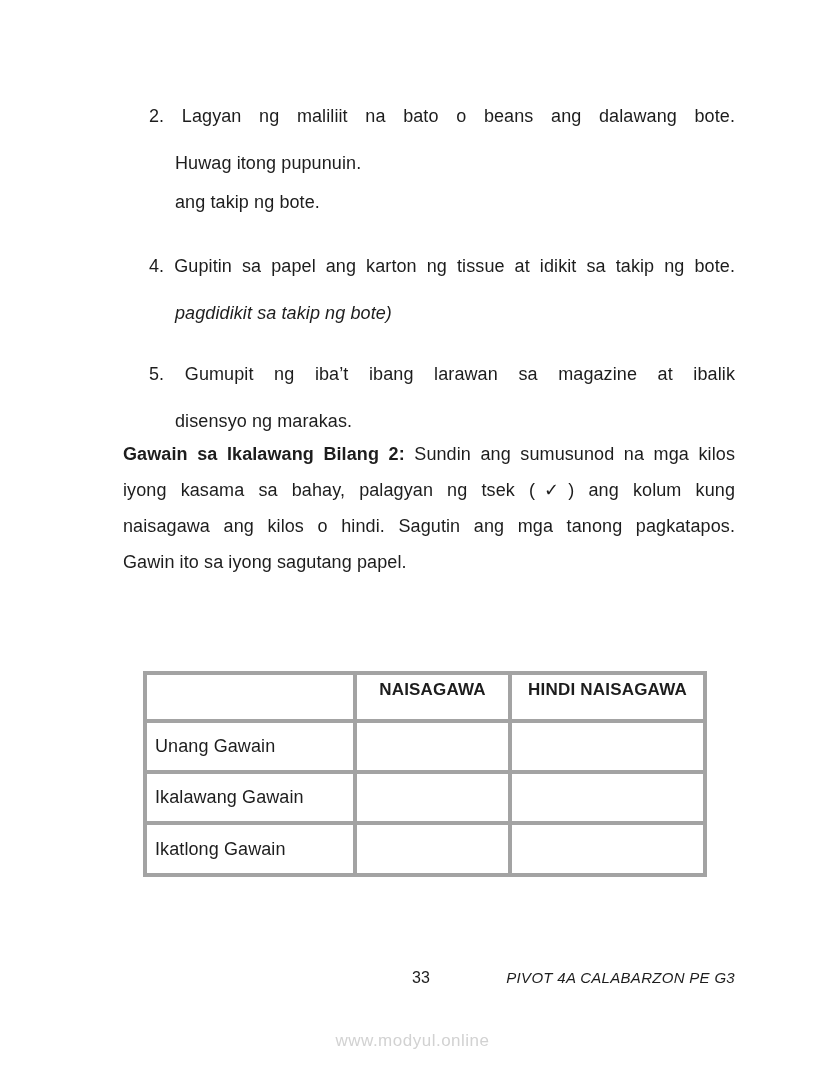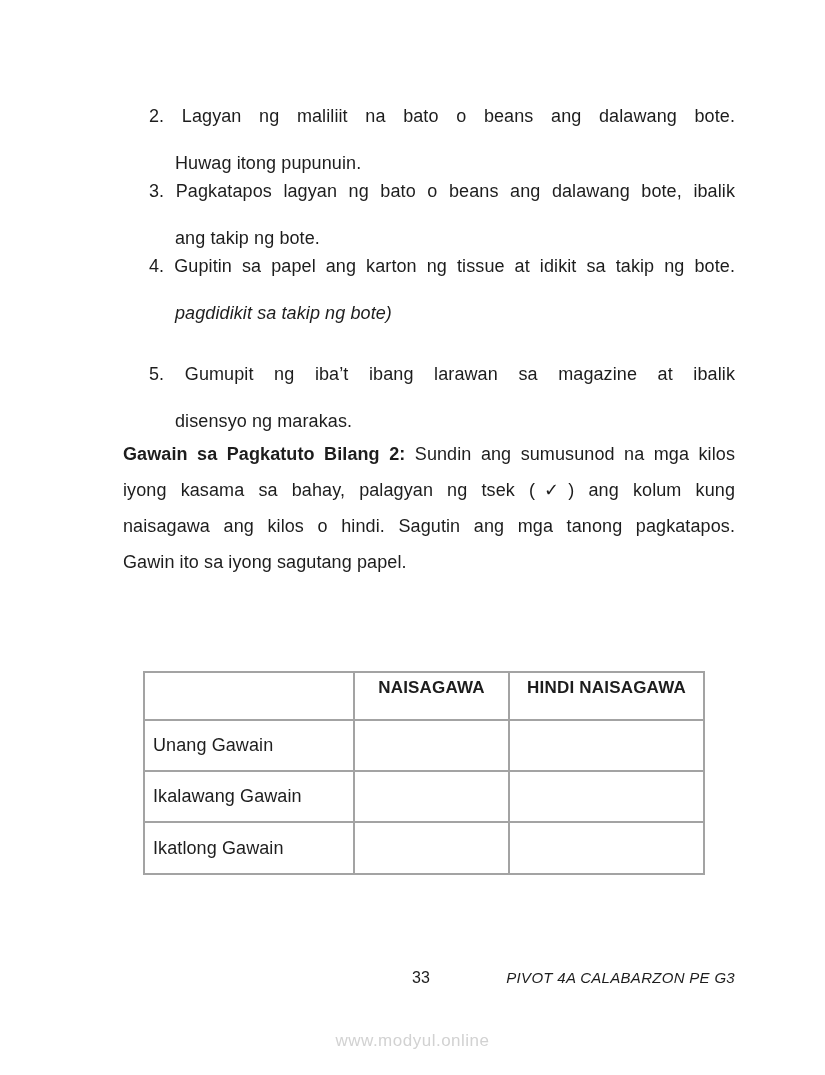--- a/index.html
+++ b/index.html
@@ -25,21 +25,21 @@
   #activity { left:123px; width:612px; right:auto; }
   #activity .ln { width:612px; }
 
   
   table.checklist {
     position:absolute; top:671px; left:143px;
     border-collapse:collapse;
     table-layout:fixed;
   }
   table.checklist td, table.checklist th {
-    border:2px solid #a3a3a3;
+    border:4px solid #a3a3a3;
     margin:0; overflow:hidden;
   }
   .col-label { width:210px; }
   .col-a { width:155px; }
   .col-b { width:195px; }
   tr.hdr { height:48px; }
   tr.hdr th {
     font-size:17px; font-weight:700;
     text-align:center; vertical-align:top;
     padding-top:5px; letter-spacing:0.2px;
@@ -76,24 +76,20 @@
 
   <div class="block" id="item2" style="top:98px">
     <div class="ln li-first j">
       <span>2.</span>
       <span>Lagyan ng maliliit na bato o beans ang dalawang bote.</span>
     </div>
     <div class="ln li-rest">Huwag itong pupunuin.</div>
   </div>
 
   <div class="block" id="item3" style="top:173px">
-    <div class="ln li-first j">
-      <span>3.</span>
-      <span>Pagkatapos lagyan ng bato o beans ang dalawang bote, ibalik</span>
-    </div>
     <div class="ln li-rest">ang takip ng bote.</div>
   </div>
 
   <div class="block" id="item4" style="top:248px">
     <div class="ln li-first j">
       <span>4.</span>
       <span>Gupitin sa papel ang karton ng tissue at idikit sa takip ng bote.</span>
     </div>
     <div class="ln li-rest it">pagdidikit sa takip ng bote)</div>
   </div>
@@ -101,21 +97,21 @@
   <div class="block" id="item5" style="top:356px">
     <div class="ln li-first j">
       <span>5.</span>
       <span>Gumupit ng iba’t ibang larawan sa magazine at ibalik</span>
     </div>
     <div class="ln li-rest">disensyo ng marakas.</div>
   </div>
 
   <div class="block" id="activity" style="top:436px">
     <div class="ln j">
-      <span class="bold">Gawain sa Pagkatuto Bilang 2:</span>
+      <span class="bold">Gawain sa Ikalawang Bilang 2:</span>
       <span>Sundin ang sumusunod na mga kilos</span>
     </div>
     <div class="ln j">iyong kasama sa bahay, palagyan ng tsek (✓) ang kolum kung</div>
     <div class="ln j">naisagawa ang kilos o hindi. Sagutin ang mga tanong pagkatapos.</div>
     <div class="ln">Gawin ito sa iyong sagutang papel.</div>
   </div>
 
   <table class="checklist">
     <colgroup>
       <col class="col-label">

